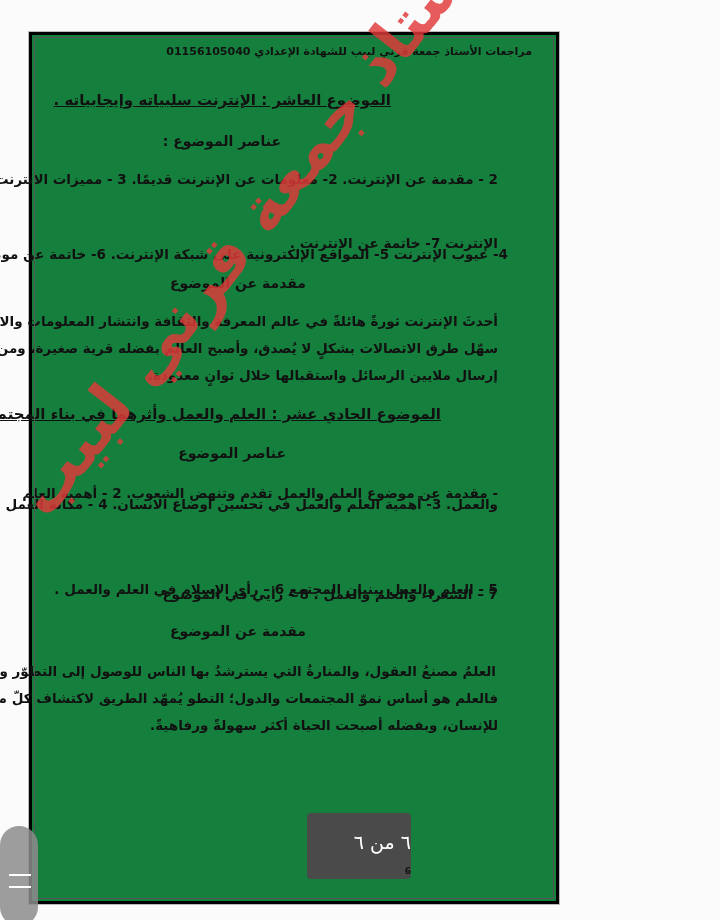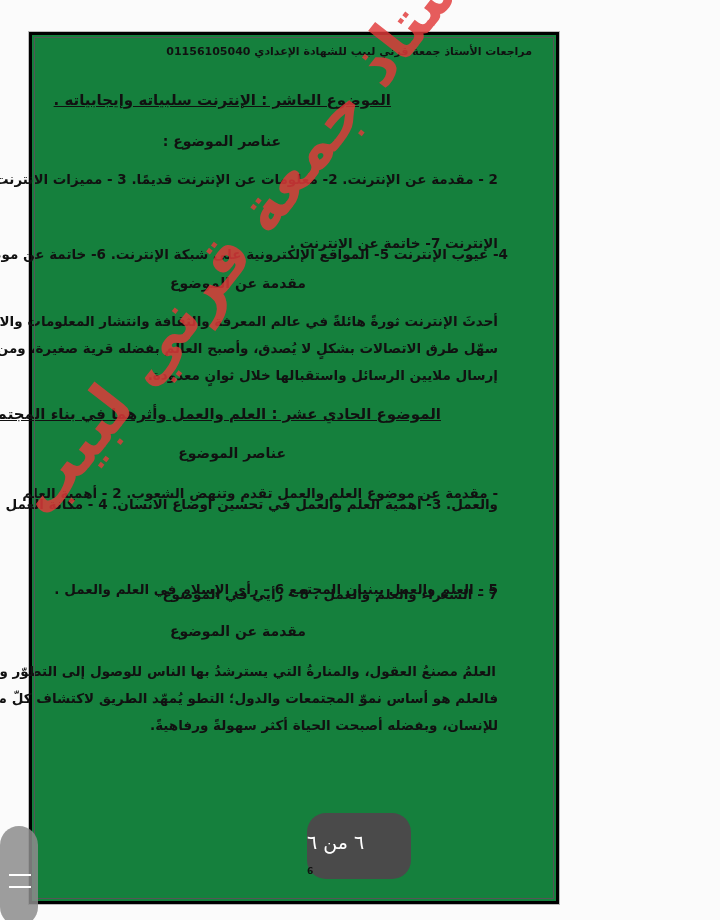--- a/index.html
+++ b/index.html
@@ -6,21 +6,21 @@
   body { width:720px; height:920px; background:#fbfbfb; position:relative; overflow:hidden; font-family:"DejaVu Sans","Liberation Sans",sans-serif; }
   .page { position:absolute; left:29px; top:32px; width:530px; height:872px; background:#15803d; border:3px solid #000; box-sizing:border-box; box-shadow: 0 0 0 1px #bbb; }
   .page::after { content:""; position:absolute; inset:2px; border:1px solid #555; pointer-events:none; }
   .doc { position:absolute; left:0; top:0; width:100%; height:100%; direction:rtl; color:#111; }
   .line { position:absolute; white-space:nowrap; font-weight:bold; }
   .hdr { top:10px; right:24px; font-size:11px; }
   .title { text-decoration:underline; font-size:15px; }
   .sub { font-size:14px; }
   .txt { font-size:13.5px; }
   .watermark { position:absolute; left:30px; top:470px; transform-origin:left center; transform:rotate(-52deg); color:#e23a3a; opacity:0.82; font-size:64px; font-weight:bold; white-space:nowrap; direction:rtl; pointer-events:none; font-family:"DejaVu Sans",sans-serif; letter-spacing:1px; }
-  .pager { position:absolute; left:307px; top:813px; width:104px; height:66px; background:#4a4a4a; border-radius:19px; color:#fff; text-align:left; }
+  .pager { position:absolute; left:307px; top:813px; width:104px; height:66px; background:#4a4a4a; border-radius:4px; color:#fff; text-align:right; }
   .pager .main { font-size:19px; margin-top:18px; direction:rtl; }
   .pager .small { position:absolute; bottom:3px; left:0; right:0; font-size:9px; color:#111; font-weight:bold; }
   .handle { position:absolute; left:0; top:826px; width:38px; height:100px; background:rgba(140,140,140,0.85); border-radius:19px; }
   .handle span { position:absolute; left:9px; width:22px; height:2px; background:#fff; }
 </style>
 </head>
 <body>
 
 <div class="page">
   <div class="doc">

